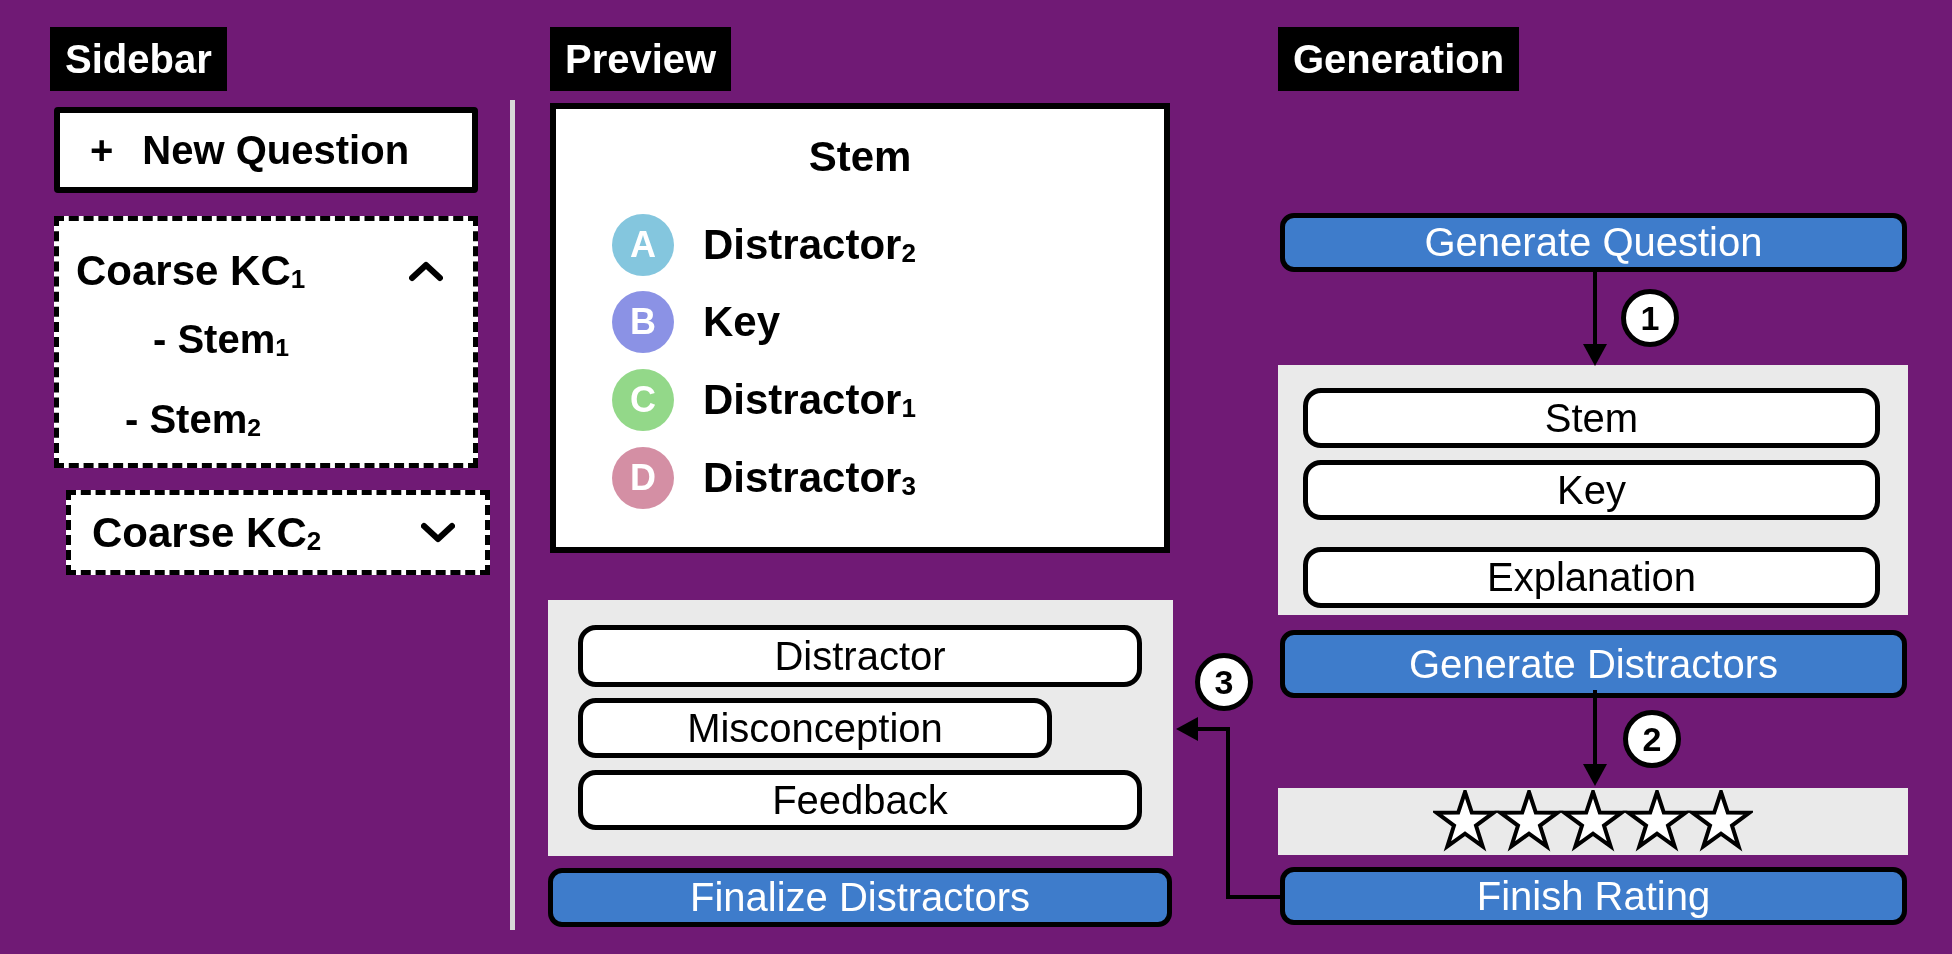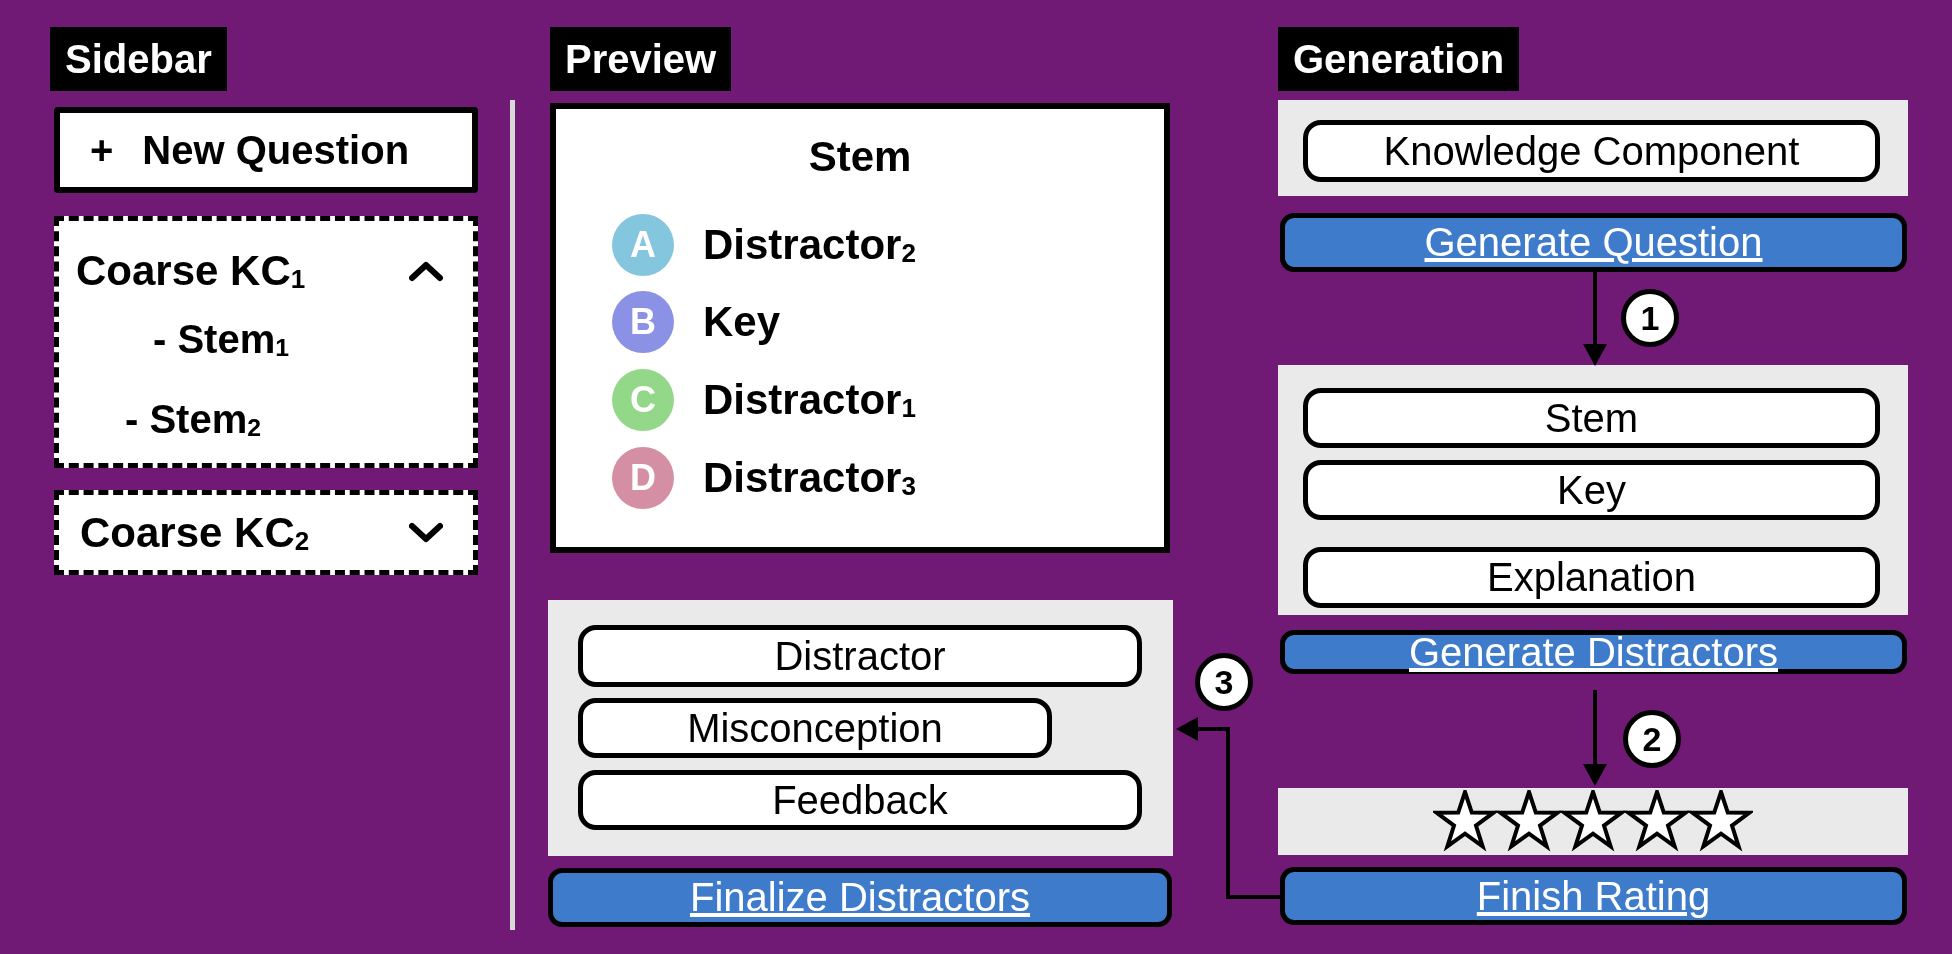--- a/index.html
+++ b/index.html
@@ -14,21 +14,21 @@
   }
   
   .nq-btn {
     position:absolute; left:54px; top:107px; width:424px; height:86px;
     background:#fff; border:6px solid #000; border-radius:4px;
     display:flex; align-items:center; padding-left:30px; gap:29px;
     font-weight:700; font-size:40px; font-family:inherit; cursor:pointer;
   }
   .dashedbox { position:absolute; border:5px dashed #000; background:#fff; }
   .box-kc1 { left:54px; top:216px; width:424px; height:252px; }
-  .box-kc2 { left:54px; top:490px; width:424px; height:85px;
+  .box-kc2 { left:66px; top:490px; width:424px; height:85px;
              display:flex; align-items:center; justify-content:space-between;
              padding:0 30px 0 21px; }
   .kc1-header { position:absolute; left:17px; right:30px; top:22px; height:56px;
                 display:flex; align-items:center; justify-content:space-between; }
   .kc-title { font-weight:700; font-size:42px; white-space:nowrap; }
   .kc-item  { position:absolute; left:66px; font-weight:700; font-size:40px; white-space:nowrap; }
   .kc-item-1 { top:96px;margin-left:28px; }
   .kc-item-2 { top:176px; }
   .chev { display:block; }
   
@@ -48,31 +48,31 @@
   .panel { position:absolute; background:#EAEAEA; }
   .editor-panel   { left:548px;  top:600px; width:625px; height:256px; }
   .kc-panel       { left:1278px; top:100px; width:630px; height:96px;  }
   .question-panel { left:1278px; top:365px; width:630px; height:250px; }
   .rating-panel   { left:1278px; top:788px; width:630px; height:67px;  }
   .wfield { position:absolute; background:#fff; border:5px solid #000; border-radius:18px;
             display:flex; align-items:center; justify-content:center;
             font-size:40px; white-space:nowrap; cursor:text; }
   .bluebtn { position:absolute; background:#3E7CCB; border:5px solid #000; border-radius:14px;
              color:#fff; display:flex; align-items:center; justify-content:center;
-             font-size:40px; white-space:nowrap; cursor:pointer; font-family:inherit;text-decoration:underline; }
+             font-size:40px; white-space:nowrap; cursor:pointer; font-family:inherit; }
   .ef0 { left:30px; top:25px;  width:564px; height:62px; }
   .ef1 { left:30px; top:98px;  width:474px; height:60px; }
   .ef2 { left:30px; top:170px; width:564px; height:60px; }
   .kcf { left:25px; top:20px;  width:577px; height:62px; }
   .qf0 { left:25px; top:23px;  width:577px; height:60px; }
   .qf1 { left:25px; top:95px;  width:577px; height:60px; }
   .qf2 { left:25px; top:182px; width:577px; height:61px; }
   .finalize-btn   { left:548px;  top:868px; width:624px; height:59px; }
   .gen-q-btn      { left:1280px; top:213px; width:627px; height:59px; }
-  .gen-d-btn      { left:1280px; top:630px; width:627px; height:44px; }
+  .gen-d-btn      { left:1280px; top:630px; width:627px; height:68px; }
   .finish-btn     { left:1280px; top:867px; width:627px; height:58px; }
   
   .stepnum { position:absolute; width:58px; height:58px; border:5px solid #000; border-radius:50%;
              background:#fff; display:flex; align-items:center; justify-content:center;
              font-weight:700; font-size:34px; }
   .step1 { left:1621px; top:289px; } .step2 { left:1623px; top:710px; } .step3 { left:1195px; top:653px; }
   .arrows { position:absolute; left:0; top:0; pointer-events:none; }
   .stars { position:absolute; left:155px; top:2px; cursor:pointer; }
   sub { font-size:62%; vertical-align:-0.12em; line-height:0; }
 </style>
@@ -138,23 +138,20 @@
   <div class="panel editor-panel">
     <div class="wfield ef0">Distractor</div>
     <div class="wfield ef1">Misconception</div>
     <div class="wfield ef2">Feedback</div>
   </div>
 
   <button class="bluebtn finalize-btn">Finalize Distractors</button>
 
   <div class="seclabel" style="left:1278px; top:27px;">Generation</div>
 
-  <div class="panel kc-panel">
-    <div class="wfield kcf">Knowledge Component</div>
-  </div>
 
   <button class="bluebtn gen-q-btn">Generate Question</button>
 
   <div class="panel question-panel">
     <div class="wfield qf0">Stem</div>
     <div class="wfield qf1">Key</div>
     <div class="wfield qf2">Explanation</div>
   </div>
 
   <button class="bluebtn gen-d-btn">Generate Distractors</button>

